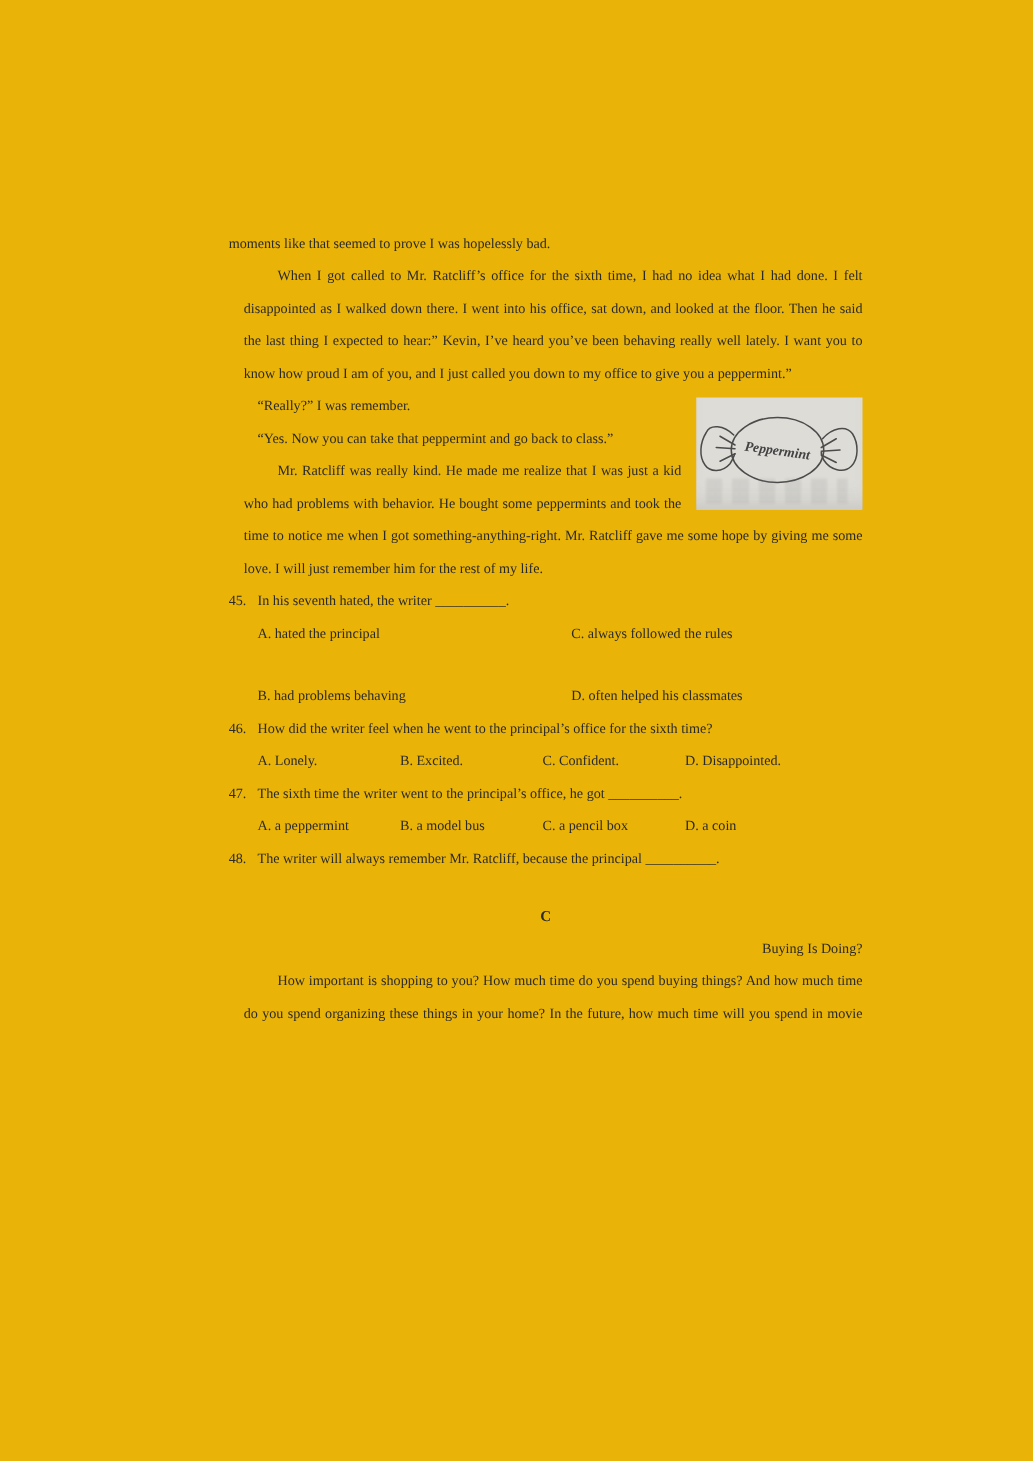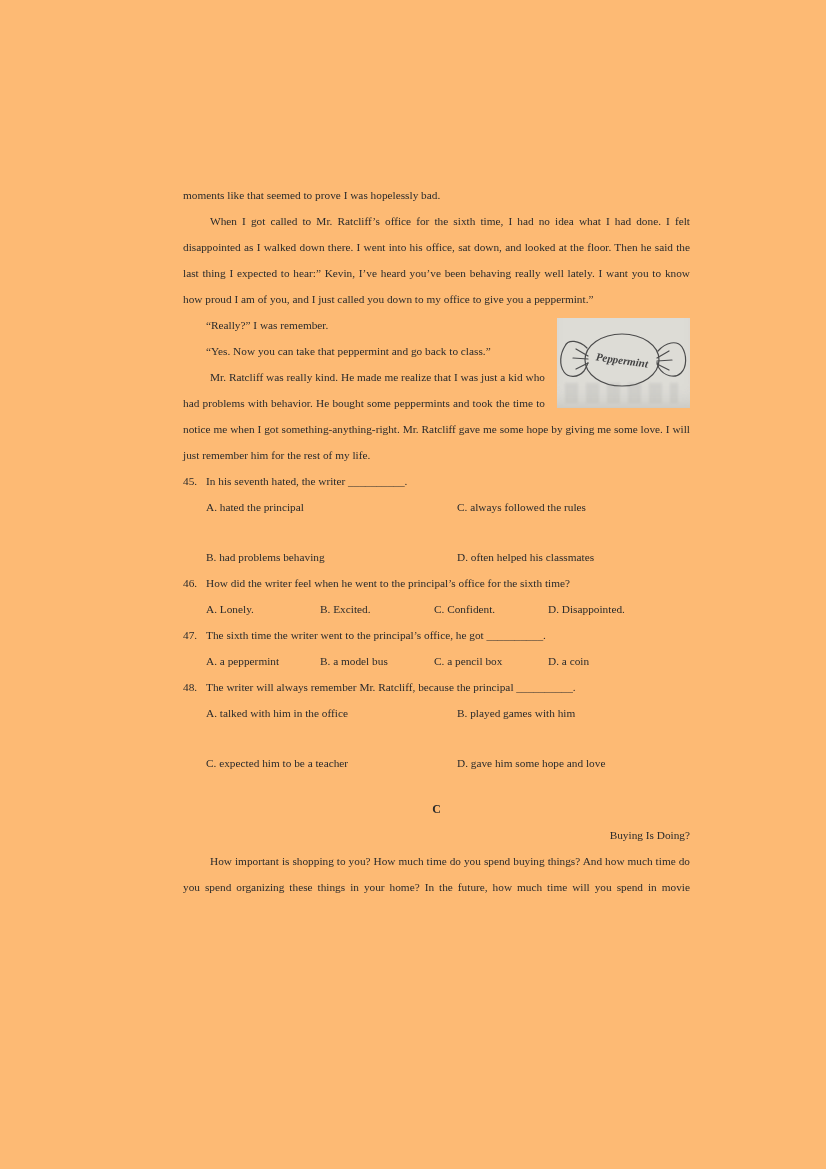--- a/index.html
+++ b/index.html
@@ -1,39 +1,39 @@
 <!DOCTYPE html>
 <html><head>
 <meta charset="utf-8">
 <style>
   html, body { margin: 0; padding: 0; background: #ffffff; }
   .page {
     position: relative;
     width: 826px;
     height: 1169px;
-    background: #fdba74;
+    background: #eab308;
     overflow: hidden;
     font-family: "Liberation Serif", serif;
     color: #2e2e2e;
   }
   .content {
     position: absolute;
     left: 183px;
     top: 182px;
     width: 507px;
     font-size: 11.3px;
     line-height: 26px;
     filter: blur(0.25px) contrast(1.04);
   }
   .para {
     margin: 0;
     text-align: justify;
   }
   .para.cont { text-align: left; }
-  .para.indent { text-indent: 27px; }
+  .para.indent { text-indent: 27px; margin-left: 12px; }
   .para.dialog { text-indent: 23px; }
   .para.stretch-last { text-align-last: justify; }
 
   
   .candy-block {
     float: right;
     width: 133px;
     height: 90px;
     margin: 6px 0 6px 12px;
     background: #d9d8d3;
@@ -137,26 +137,20 @@
           <span>C. a pencil box</span>
           <span>D. a coin</span>
         </div>
       </div>
 
       <div class="question">
         <div class="q-line">
           <span class="q-num">48.</span>
           <span class="q-text">The writer will always remember Mr. Ratcliff, because the principal __________.</span>
         </div>
-        <div class="options cols-2">
-          <span>A. talked with him in the office</span>
-          <span>B. played games with him</span>
-          <span>C. expected him to be a teacher</span>
-          <span>D. gave him some hope and love</span>
-        </div>
       </div>
 
     </div>
 
     <div class="section-c">
       <div class="sec-label">C</div>
       <div class="sec-title">Buying Is Doing?</div>
       <p class="para indent stretch-last">How important is shopping to you? How much time do you spend buying things? And how much time do you spend organizing these things in your home? In the future, how much time will you spend in movie</p>
     </div>
 

